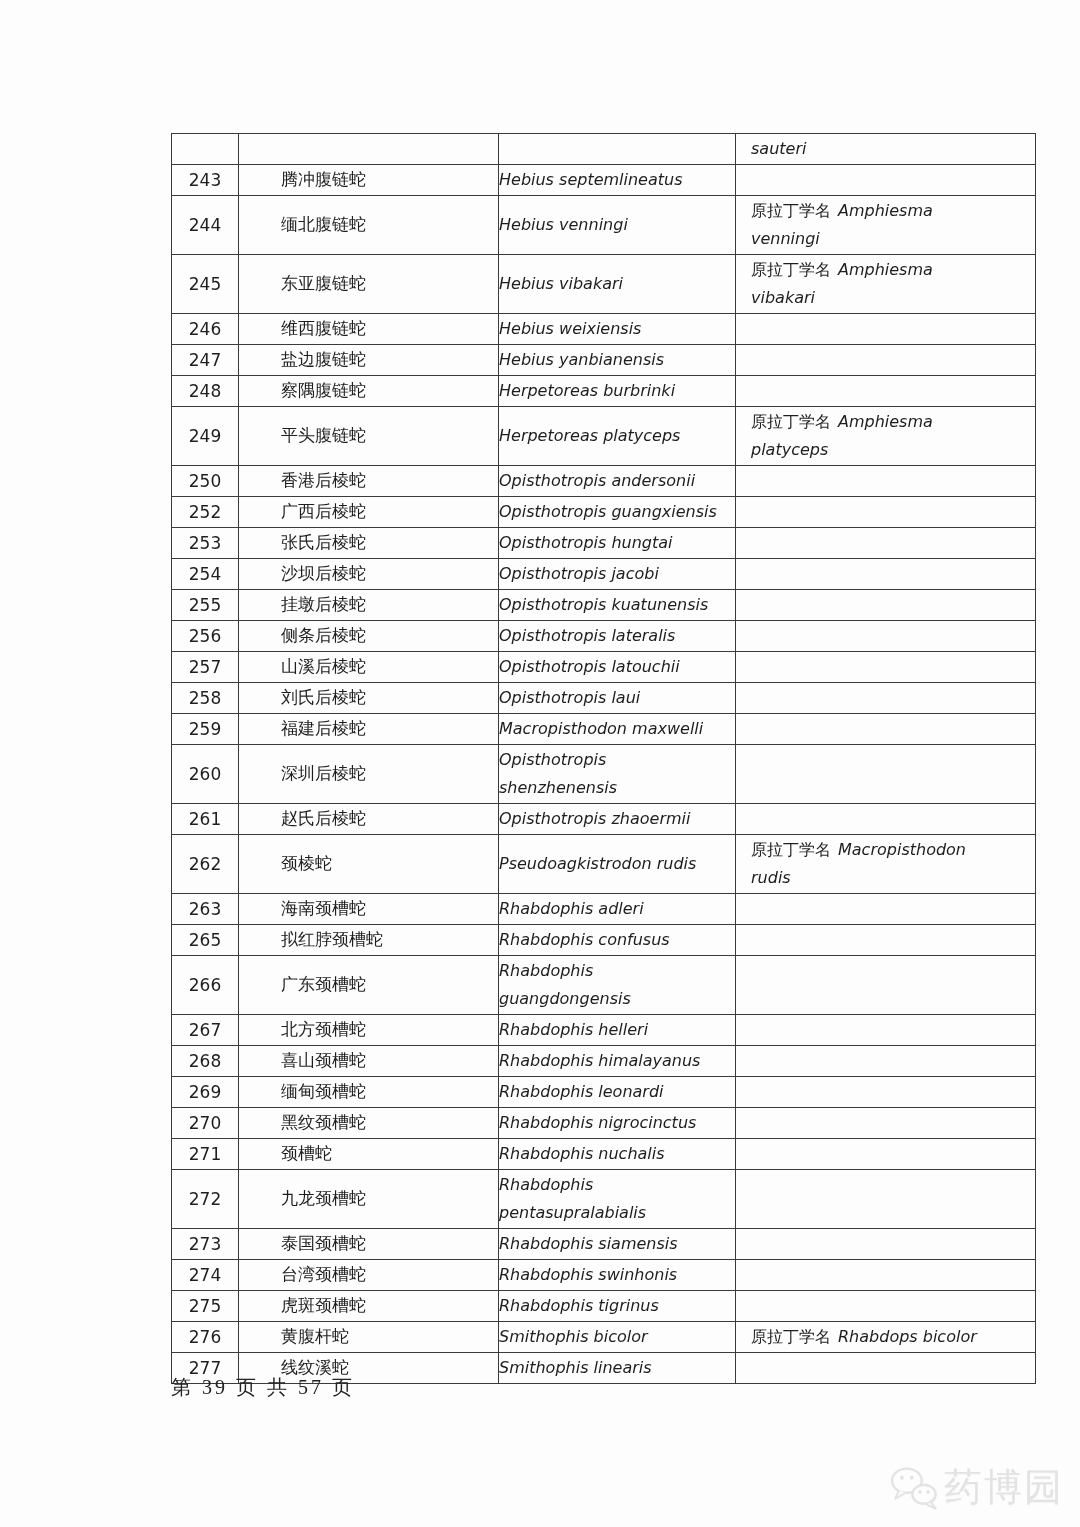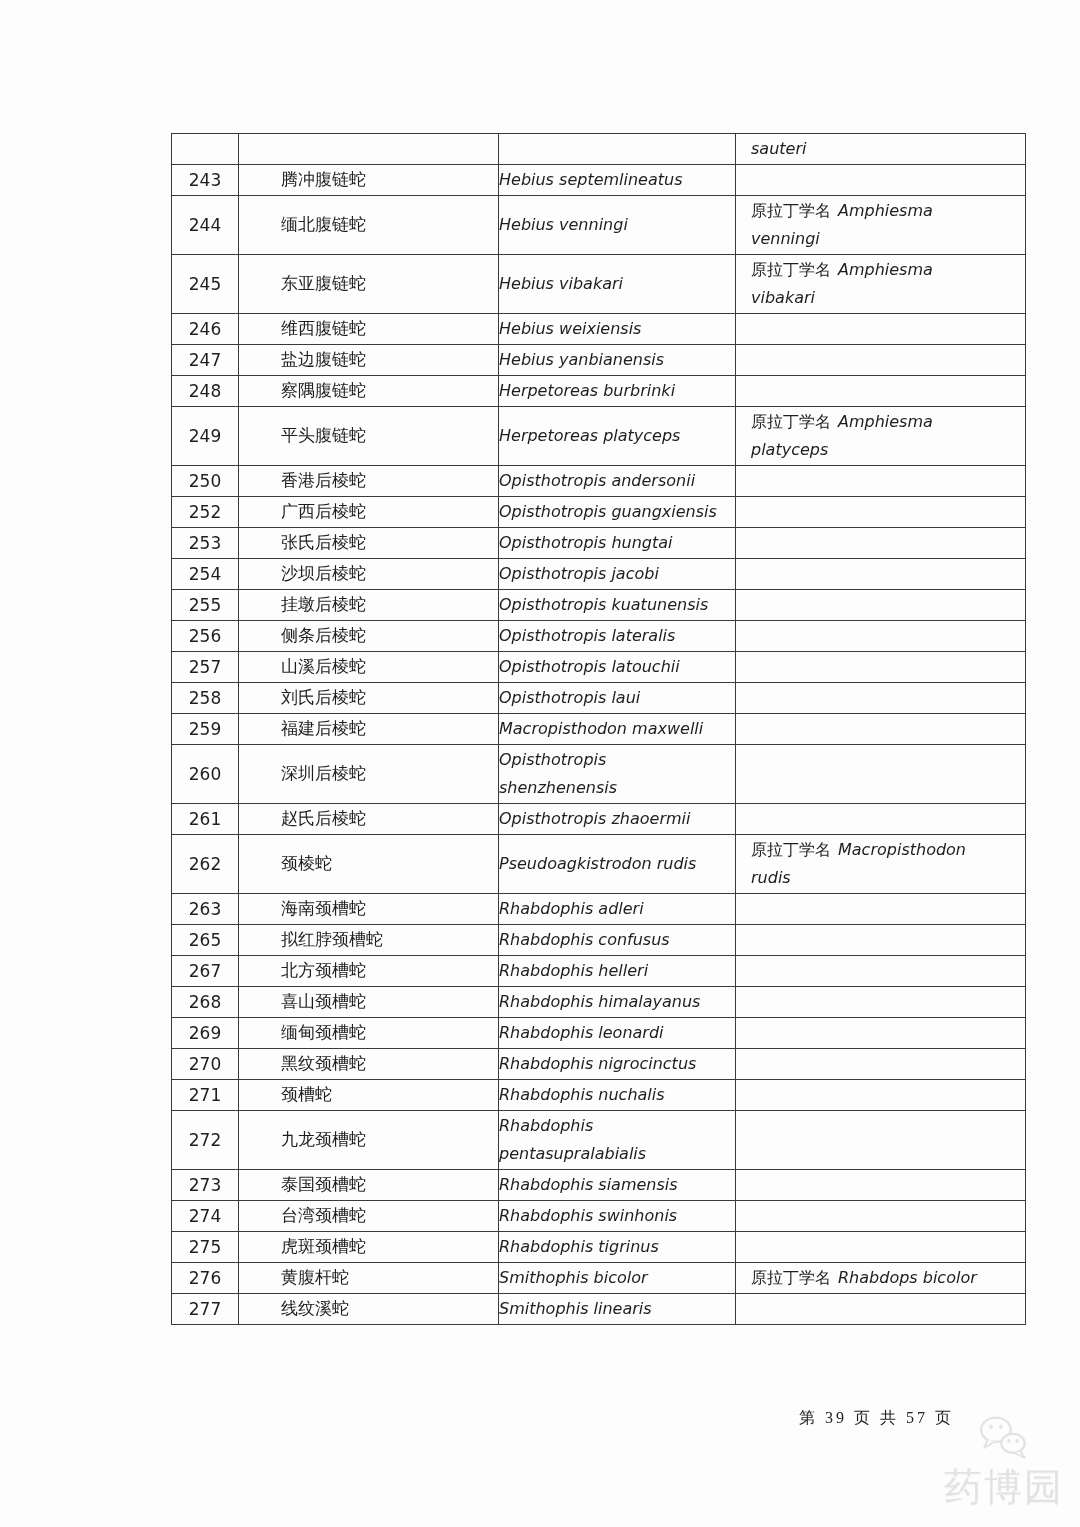--- a/index.html
+++ b/index.html
@@ -51,51 +51,50 @@
     width: 236px;
     padding-left: 0;
     font-family: "DejaVu Sans", "Liberation Sans", sans-serif;
     font-style: italic;
     font-size: 16px;
     white-space: pre-line;
   }
   .c-note {
     width: 264px;
     padding-left: 15px;
-    padding-right: 10px;
+    padding-right: 20px;
     font-size: 16px;
   }
   .note-prefix { font-style: normal; }
   .note-prefix:not(:empty) { margin-right: 7px; }
   .note-latin {
     font-family: "DejaVu Sans", "Liberation Sans", sans-serif;
     font-style: italic;
     white-space: pre-line;
   }
   .page-footer {
     position: absolute;
-    top: 1408px;
+    top: 1374px;
     left: 171px;
     width: 783px;
-    text-align: right;
-    font-size: 16px;
+    text-align: left;
+    font-size: 20px;
     letter-spacing: 3px;
     color: #222;
     font-family: "Liberation Serif", "DejaVu Serif", serif;
   }
   .watermark {
     position: absolute;
     right: 16px;
     bottom: 14px;
     display: flex;
     align-items: center;
     gap: 2px;
     color: #e3e3e3;
     user-select: none;
-    flex-direction: column;
   }
   .watermark-label {
     font-size: 38px;
     font-family: "Liberation Sans", "DejaVu Sans", sans-serif;
     letter-spacing: 2px;
     text-shadow: 0 1px 1px #f6f6f6;
   }
   .watermark-icon svg { display: block; }
 </style>
 </head>
@@ -258,20 +257,27 @@
   </div>
 
 
   <div class="trow">
     <div class="cell c-num">265</div>
     <div class="cell c-cn">拟红脖颈槽蛇</div>
     <div class="cell c-latin">Rhabdophis confusus</div>
     <div class="cell c-note"><span class="note-prefix"></span><span class="note-latin"></span></div>
   </div>
 
+  <div class="trow">
+    <div class="cell c-num">266</div>
+    <div class="cell c-cn">广东颈槽蛇</div>
+    <div class="cell c-latin">Rhabdophis
+guangdongensis</div>
+    <div class="cell c-note"><span class="note-prefix"></span><span class="note-latin"></span></div>
+  </div>
 
   <div class="trow">
     <div class="cell c-num">267</div>
     <div class="cell c-cn">北方颈槽蛇</div>
     <div class="cell c-latin">Rhabdophis helleri</div>
     <div class="cell c-note"><span class="note-prefix"></span><span class="note-latin"></span></div>
   </div>
 
   <div class="trow">
     <div class="cell c-num">268</div>

